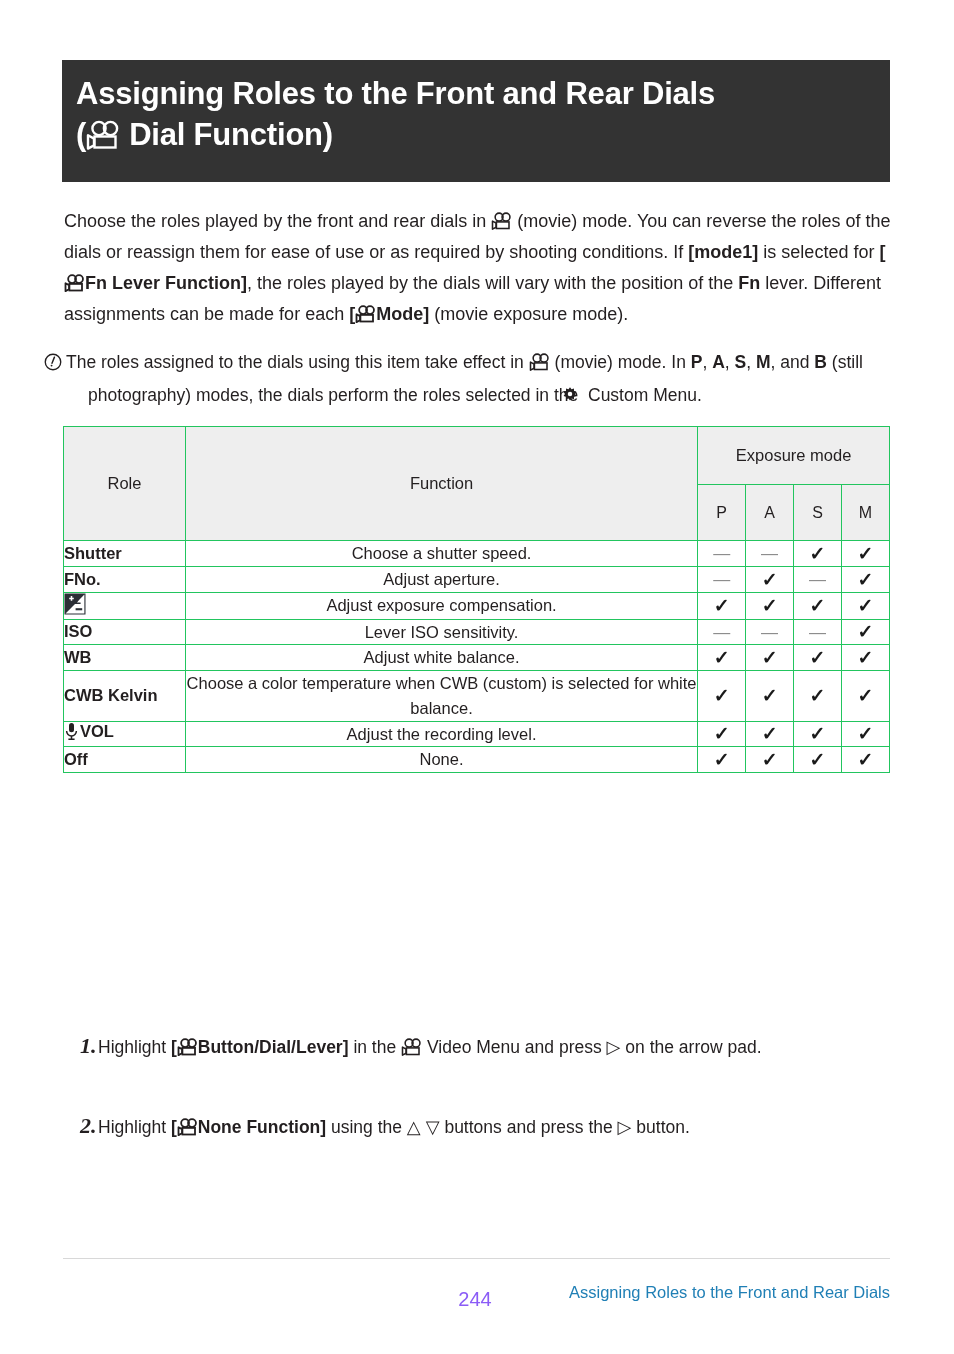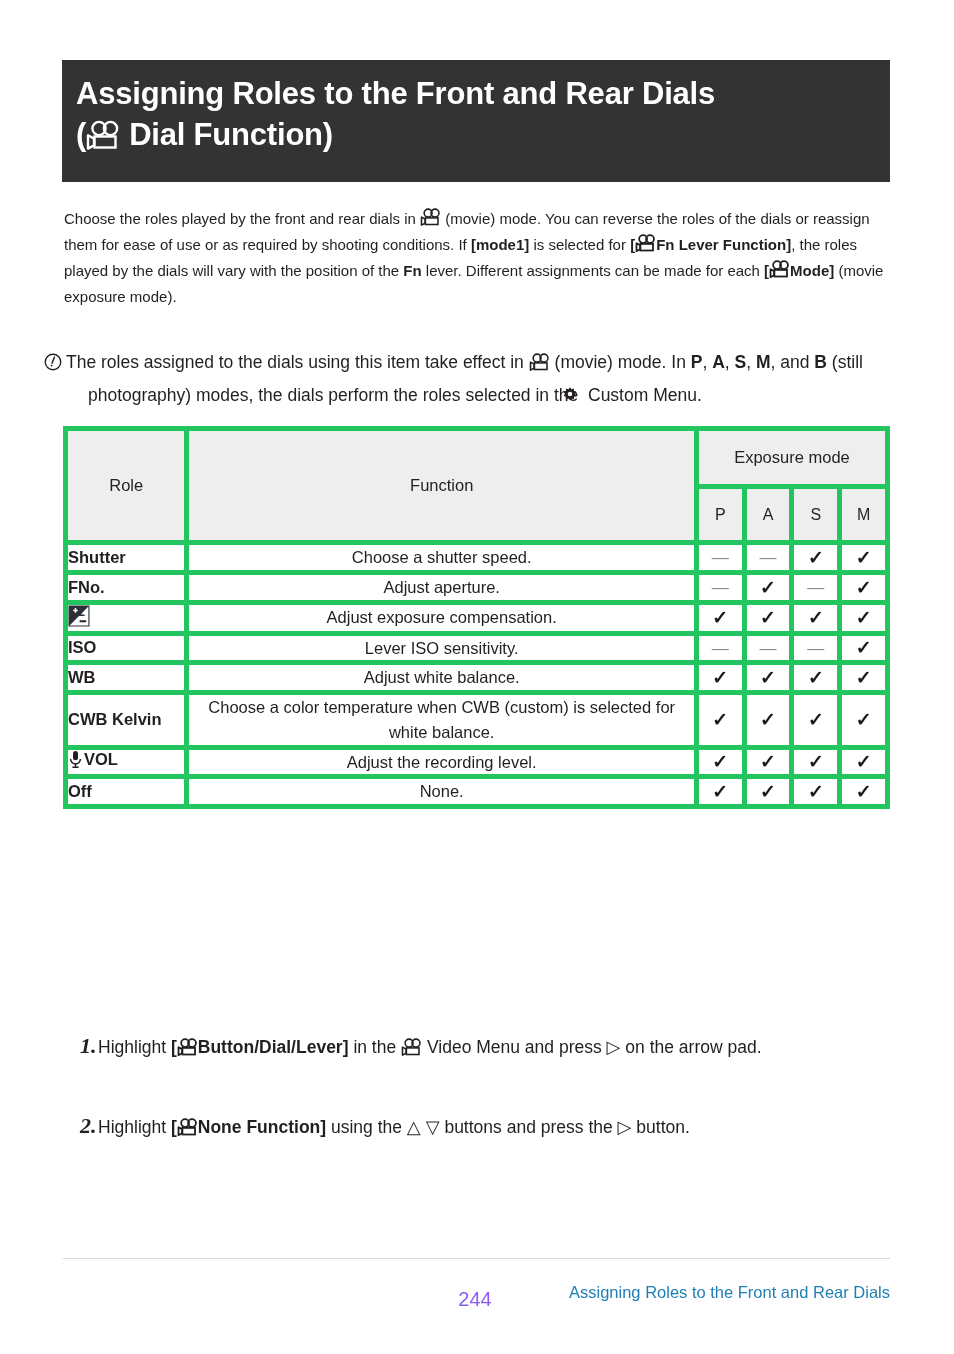--- a/index.html
+++ b/index.html
@@ -25,40 +25,40 @@
     display: flex; align-items: center;
   }
 
   
   .vid { display: inline-block; vertical-align: -0.16em; }
   .vid svg { display: block; }
 
   
   .body-text {
     position: absolute; left: 64px; top: 206px; width: 828px;
-    font-size: 15px; line-height: 1.73; color: #231f20;
+    font-size: 18px; line-height: 1.73; color: #231f20;
   }
   .body-text b { font-weight: bold; }
 
   
   .note {
     position: absolute; left: 66px; top: 347px; width: 828px;
     font-size: 17.5px; line-height: 1.73;
   }
   .note-inner { display: block; padding-left: 22px; text-indent: -22px; }
   .caution-icon { display: inline-block; vertical-align: -0.17em; }
 
   
   .tbl {
     position: absolute; left: 63px; top: 426px;
     width: 827px; border-collapse: collapse;
     font-size: 16.5px; color: #231f20;
   }
   .tbl th, .tbl td {
-    border: 5px solid #22c55e;
+    border: 1px solid #22c55e;
     padding: 0; vertical-align: middle;
   }
   .tbl thead th { background: #eeeeee; font-weight: normal; text-align: center; }
   .th-role   { width: 122px; height: 114px; margin-left: 7px; }
   .th-func   { width: 513px; }
   .th-expo   { height: 58px; }
   .th-mode   { width: 48px; height: 56px; font-size: 16px; }
   .c-role { font-weight: bold; padding: 16px 6px; }
   .c-func { text-align: center; padding: 16px 14px; line-height: 1.5; }
   .c-mark { text-align: center; width: 48px; font-size: 19px; }

